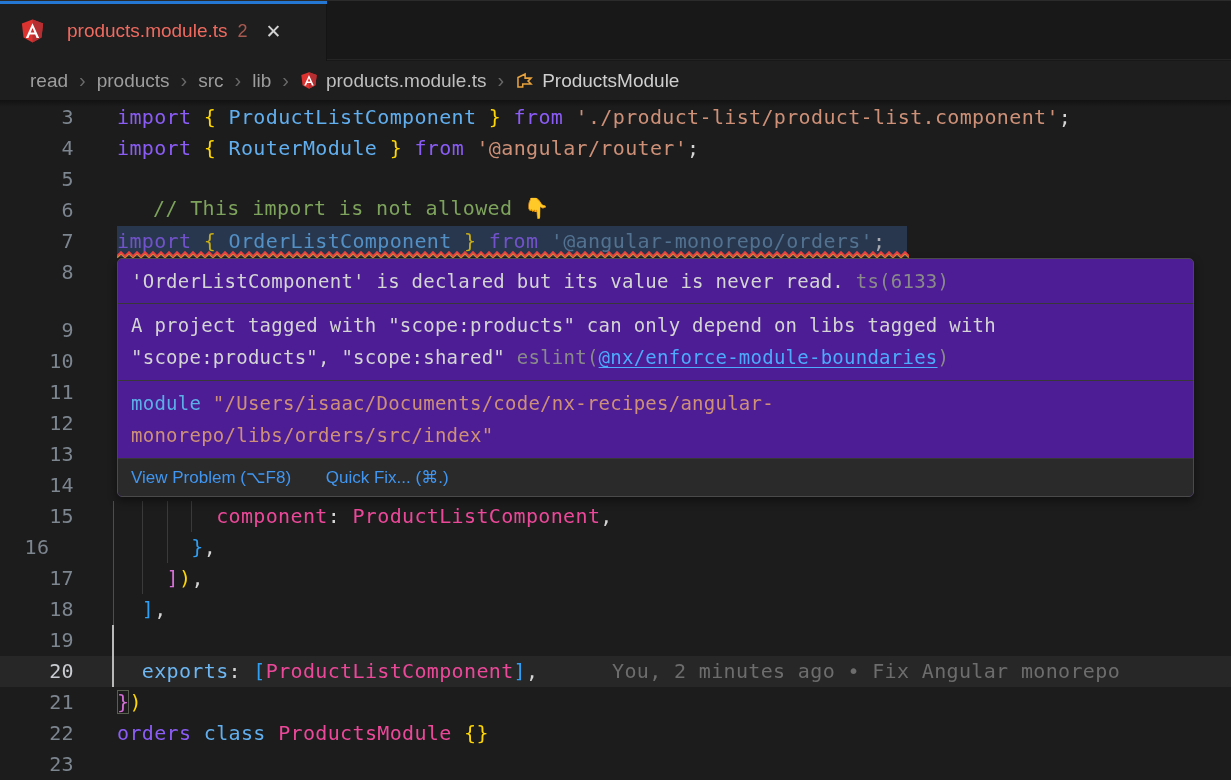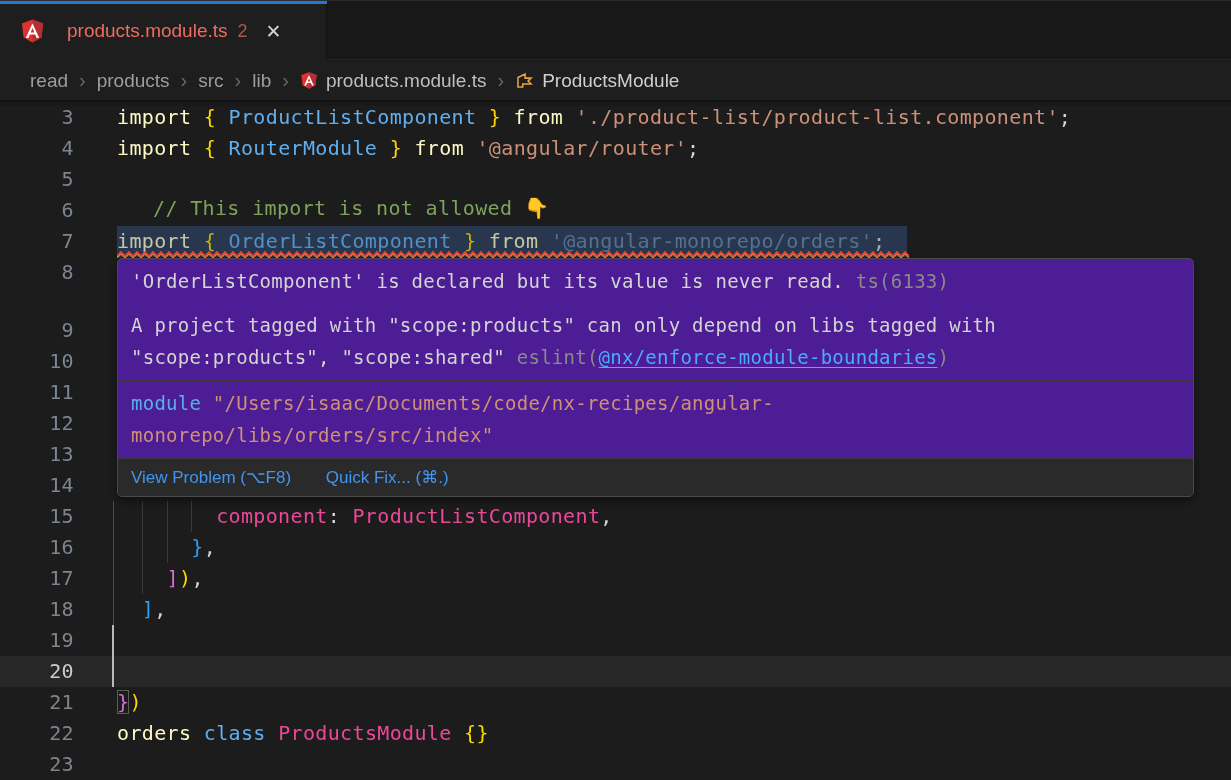--- a/index.html
+++ b/index.html
@@ -34,21 +34,21 @@
 
   .gutter-num { position:absolute; left:0; width:74px; height:31px; line-height:31px;
                 text-align:right; color:#7d858f; z-index:1;
                 font-family:"DejaVu Sans Mono", monospace; font-size:20px; letter-spacing:.35px; }
   .gutter-num.cur { color:#c9ccd1; }
 
   .code-line { position:absolute; left:117px; height:31px; line-height:31px; white-space:pre; z-index:1;
                font-family:"DejaVu Sans Mono", monospace; font-size:20px; letter-spacing:.35px; color:#d5d5d5; }
   .code-line.faded .tk { opacity:.74; }
 
-  .tk-kw   { color:#fef9c3; }
+  .tk-kw   { color:#8b5cf6; }
   .tk-blue { color:#61afef; }
   .tk-sky  { color:#6db7f2; }
   .tk-teal { color:#ec4899; }
   .tk-y    { color:#ffd700; }
   .tk-mag  { color:#d56fd5; }
   .tk-magbox { color:#d56fd5; outline:1px solid #59604f; outline-offset:-1px; }
   .tk-blub { color:#2f9ff4; }
   .tk-str  { color:#ce9178; }
   .tk-cm   { color:#7ea35c; }
   .tk-fg   { color:#d5d5d5; }
@@ -157,29 +157,30 @@
       <div class="gutter-num" style="top: 277px;">11</div>
       <div class="code-line" style="top: 277px;"></div>
       <div class="gutter-num" style="top: 308px;">12</div>
       <div class="code-line" style="top: 308px;"></div>
       <div class="gutter-num" style="top: 339px;">13</div>
       <div class="code-line" style="top: 339px;"></div>
       <div class="gutter-num" style="top: 370px;">14</div>
       <div class="code-line" style="top: 370px;"></div>
       <div class="gutter-num" style="top: 401px;">15</div>
       <div class="code-line" style="top: 401px;"><span class="tk tk-fg">        </span><span class="tk tk-teal">component</span><span class="tk tk-fg">: </span><span class="tk tk-teal">ProductListComponent</span><span class="tk tk-fg">,</span></div>
-      <div class="gutter-num" style="top: 432px;">16</div>
+      <div class="gutter-num" style="top: 432px; text-align: center;">16</div>
       <div class="code-line" style="top: 432px;"><span class="tk tk-fg">      </span><span class="tk tk-blub">}</span><span class="tk tk-fg">,</span></div>
       <div class="gutter-num" style="top: 463px;">17</div>
       <div class="code-line" style="top: 463px;"><span class="tk tk-fg">    </span><span class="tk tk-mag">]</span><span class="tk tk-y">)</span><span class="tk tk-fg">,</span></div>
       <div class="gutter-num" style="top: 494px;">18</div>
       <div class="code-line" style="top: 494px;"><span class="tk tk-fg">  </span><span class="tk tk-blub">]</span><span class="tk tk-fg">,</span></div>
       <div class="gutter-num" style="top: 525px;">19</div>
       <div class="cur-line" style="top: 556px;"></div>
       <div class="gutter-num cur" style="top: 556px;">20</div>
+      <div class="code-line" style="top: 556px;"><span class="tk tk-fg">  </span><span class="tk tk-sky">exports</span><span class="tk tk-fg">: </span><span class="tk tk-blub">[</span><span class="tk tk-teal">ProductListComponent</span><span class="tk tk-blub">]</span><span class="tk tk-fg">,</span><span class="blame">You, 2 minutes ago • Fix Angular monorepo</span></div>
       <div class="gutter-num" style="top: 587px;">21</div>
       <div class="code-line" style="top: 587px;"><span class="tk tk-magbox">}</span><span class="tk tk-y">)</span></div>
       <div class="gutter-num" style="top: 618px;">22</div>
       <div class="code-line" style="top: 618px;"><span class="tk tk-kw">orders</span><span class="tk tk-fg"> </span><span class="tk tk-blue">class</span><span class="tk tk-fg"> </span><span class="tk tk-teal">ProductsModule</span><span class="tk tk-fg"> </span><span class="tk tk-y">{}</span></div>
       <div class="gutter-num" style="top: 649px;">23</div>
       <div class="code-line" style="top: 649px;"></div>
     </div>
   <div class="scroll-shadow"></div>
 
   <div class="indent-guide semi" style="left:113px; top:501px; height:124px;"></div>

